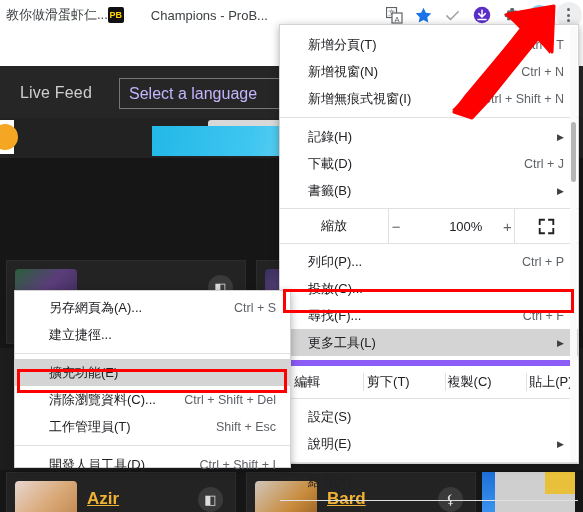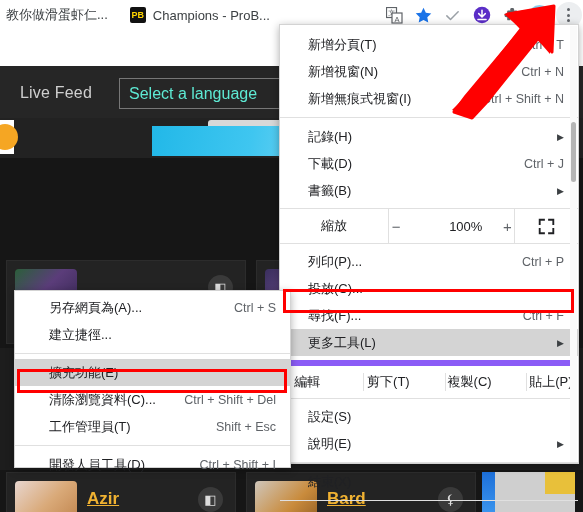--- a/index.html
+++ b/index.html
@@ -9,21 +9,21 @@
     background:#1a1a1a;
   }
   
   #page-bg{position:absolute;inset:0;background:#1c1c1c;}
   .site-topstrip{position:absolute;left:0;top:30px;width:583px;height:36px;background:#ffffff;}
   .site-dark{position:absolute;left:0;top:66px;width:583px;height:446px;background:#1d1d1d;}
   .site-header{position:absolute;left:0;top:66px;width:583px;height:52px;background:#262626;}
   .livefeed{position:absolute;left:20px;top:84px;color:#cfcfcf;font-size:16px;letter-spacing:.2px;}
   .lang-select{
     position:absolute;left:119px;top:78px;width:182px;height:31px;
-    border:1px solid #777;color:#5eead4;font-size:16px;
+    border:1px solid #777;color:#c4b5fd;font-size:16px;
     display:flex;align-items:center;justify-content:space-between;
     padding:0 9px;box-sizing:border-box;background:transparent;
   }
   .lang-select .chev{font-size:13px;transform:scaleX(1.4);}
   
   .banner-row{position:absolute;left:0;top:118px;width:583px;height:40px;background:#222;}
   .banner-orange{position:absolute;left:-8px;top:124px;width:26px;height:26px;border-radius:50%;background:#f5a623;}
   .banner-white{position:absolute;left:0px;top:120px;width:14px;height:34px;background:#fff;}
   .banner-blue{position:absolute;left:152px;top:126px;width:180px;height:30px;background:linear-gradient(100deg,#22b8e8 0%,#3fc6f0 55%,#7bd5f2 100%);}
   .banner-blue-top{position:absolute;left:208px;top:120px;width:124px;height:6px;background:#d8d8d8;border-radius:3px 3px 0 0;}
@@ -136,21 +136,21 @@
     <div class="blue-bar" style="left:482px;top:2px;"></div>
     <div class="grey-panel" style="left:495px;top:2px;width:80px;height:48px;"></div>
     <div class="gold-shape" style="left:545px;top:2px;width:30px;height:22px;"></div>
   </div>
 </div>
 
 <div id="bookmark-bar">
   <div class="bk-item" style="margin-left:6px;">
     <span>教你做滑蛋虾仁...</span>
   </div>
-  <div class="bk-item" style="margin-left:22px;">
+  <div class="bk-item" style="gap:20px;">
     <span class="bk-fav-pb">PB</span>
     <span>Champions - ProB...</span>
   </div>
 </div>
 
 <div id="toolbar-icons">
   <div class="tb-btn">
     <svg width="17" height="17" viewBox="0 0 17 17" aria-hidden="true">
       <rect x="0.5" y="0.5" width="10" height="10" fill="none" stroke="#5f6368" stroke-width="1.2"></rect>
       <text x="2.2" y="8" font-size="7" fill="#5f6368" font-family="Liberation Sans, sans-serif">文</text>

